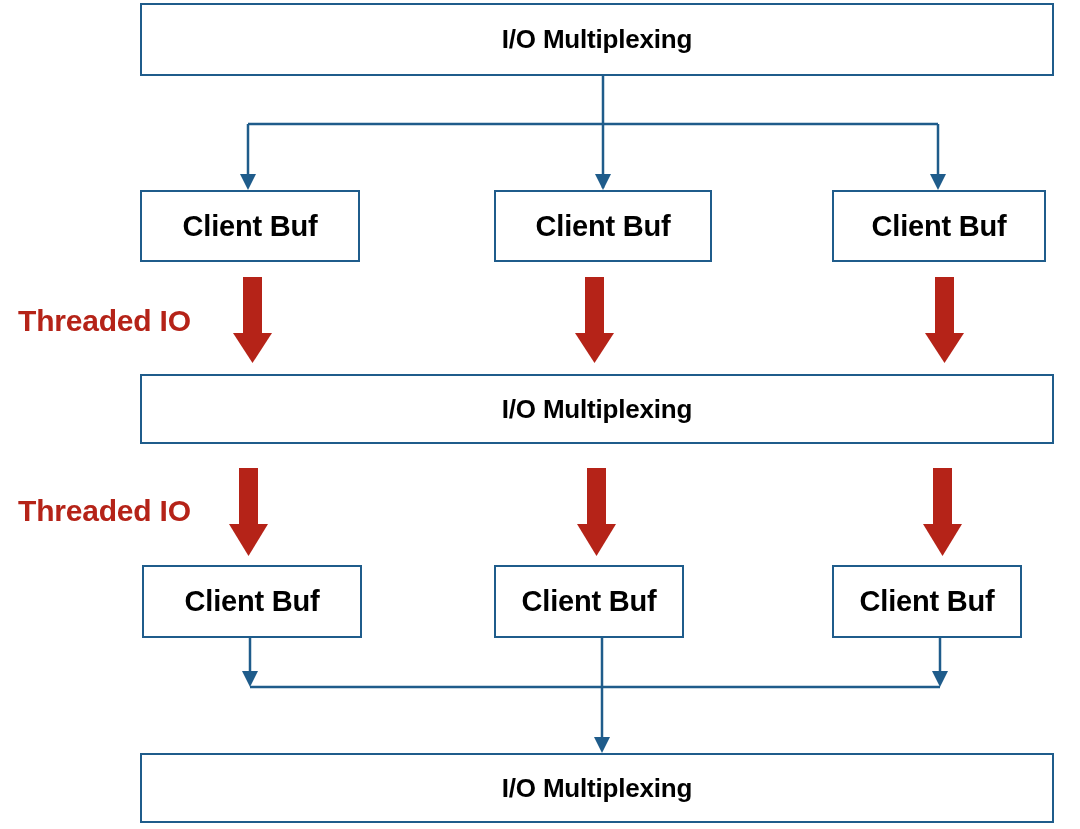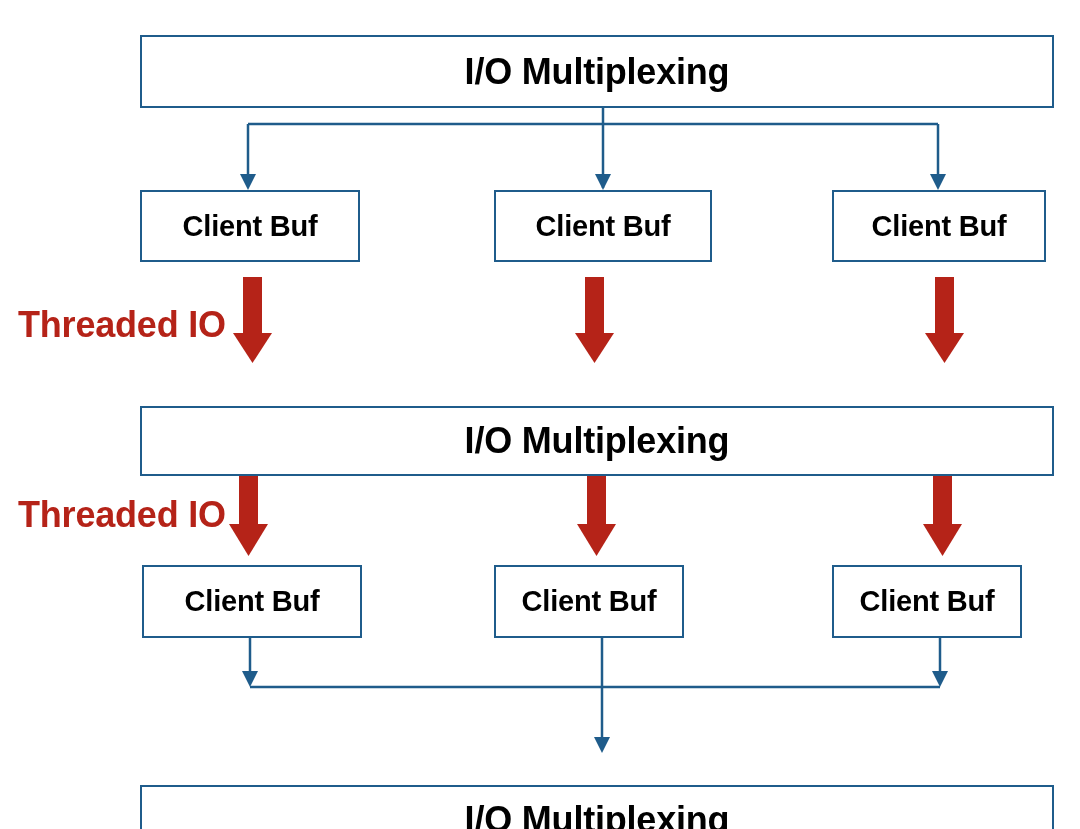--- a/index.html
+++ b/index.html
@@ -32,31 +32,30 @@
     background: #ffffff;
     display: flex;
     align-items: center;
     justify-content: center;
     color: #000000;
     font-weight: 700;
     letter-spacing: -0.2px;
     z-index: 3;
   }
   .node-wide {
-    font-size: 36px;
-    margin-top: 32px;
+    font-size: 26px;
   }
   .node-buf {
     font-size: 29px;
     text-align: center;
   }
   .label-threaded {
     position: absolute;
     color: #B52318;
-    font-size: 36px;
+    font-size: 30px;
     font-weight: 700;
     letter-spacing: -0.2px;
     white-space: nowrap;
     z-index: 3;
   }
 </style>
 </head>
 <body>
 
 <div id="diagram">

